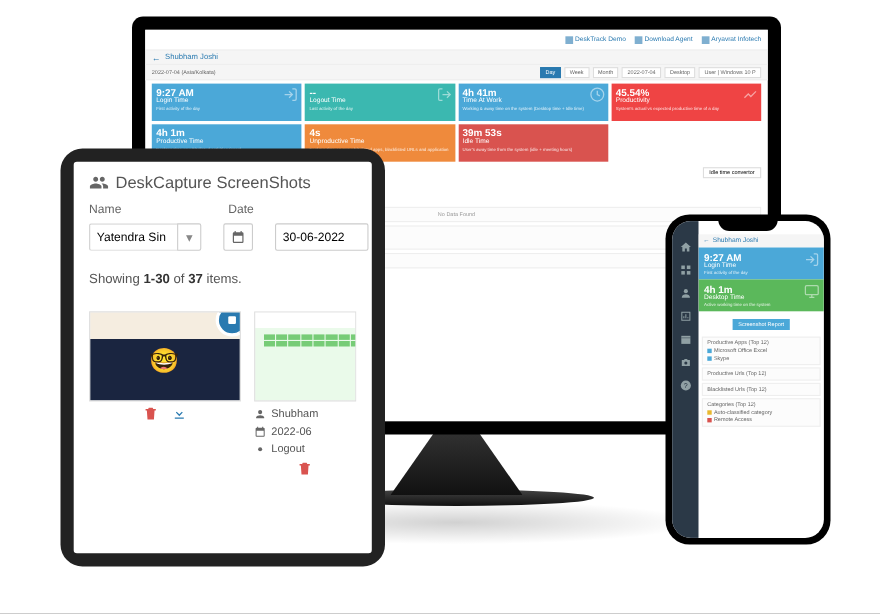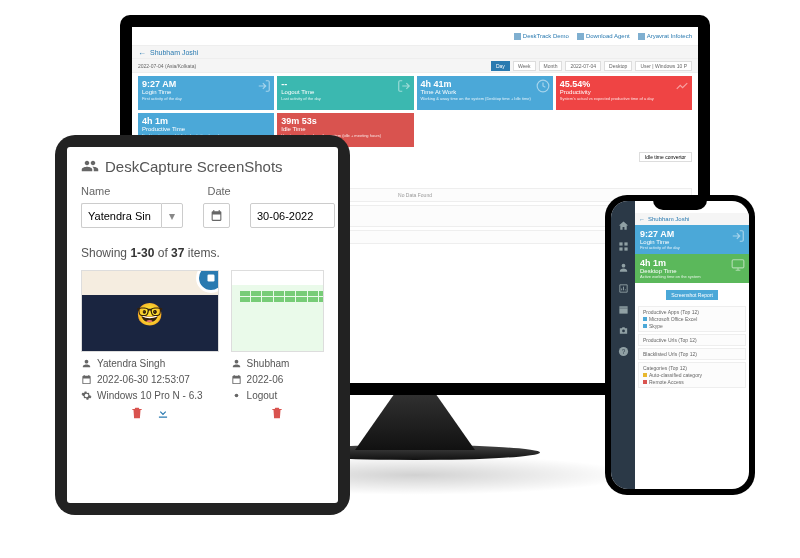--- a/index.html
+++ b/index.html
@@ -54,21 +54,21 @@
 .t-title{display:flex;align-items:center;gap:6px;font-size:15px;font-weight:500;color:#555;margin-bottom:10px}
 .t-filters{display:flex;gap:10px;margin-bottom:6px;font-size:11px;color:#666}
 .t-filters .col{flex:1}
 .t-inputs{display:flex;gap:20px;margin-bottom:18px}
 .t-inputs input,.t-inputs .btn{border:1px solid #ccc;padding:5px 6px;font-size:11px;border-radius:2px}
 .t-inputs .sel{width:110px;display:flex}
 .t-inputs .sel input{flex:1;border-right:none;border-radius:2px 0 0 2px;width:80px}
 .t-inputs .sel .dd{border:1px solid #ccc;border-radius:0 2px 2px 0;width:22px;display:flex;align-items:center;justify-content:center;background:#fff;color:#888}
 .t-inputs .calbtn{width:32px;display:flex;align-items:center;justify-content:center;background:#fff}
 .t-inputs .dateinp{width:85px}
-.t-showing{font-size:12px;color:#555;margin-bottom:10px}
+.t-showing{font-size:12px;color:#555;margin-bottom:23px}
 .t-showing b{color:#333}
 .t-grid{display:flex;gap:12px}
 .t-item{width:140px}
 .t-thumb{width:100%;height:82px;background:#eef;border:1px solid #ddd;position:relative;overflow:hidden}
 .t-thumb.a{background:linear-gradient(#f5ede0 30%,#1a2540 30%)}
 .t-thumb.b{background:linear-gradient(#fff 18%,#eafaea 18%)}
 .t-thumb .badge{position:absolute;right:-8px;top:-8px;width:30px;height:30px;border-radius:50%;background:#2a7ab0;border:3px solid #fff;display:flex;align-items:center;justify-content:center}
 .t-thumb .badge svg{width:14px;height:14px;fill:#fff}
 .t-thumb .emoji{position:absolute;left:50%;top:55%;transform:translate(-50%,-50%);font-size:22px}
 .t-thumb .bars{position:absolute;left:8px;top:20px;display:grid;grid-template-columns:repeat(8,1fr);gap:1px;width:90px}
@@ -165,20 +165,25 @@
           <div class="sub">System's actual vs expected productive time of a day</div>
           <svg viewBox="0 0 24 24" fill="none" stroke="#fff" stroke-width="2">
             <path d="M3 17l6-6 4 4 8-8"></path>
           </svg>
         </div>
       <div class="card c-blue" style="grid-column:1">
           <div class="val">4h 1m</div>
           <div class="lbl">Productive Time</div>
           <div class="sub">Desktop time on whitelisted activities (apps)</div>
         </div>
+      <div class="card c-orange">
+          <div class="val">4s</div>
+          <div class="lbl">Unproductive Time</div>
+          <div class="sub">Desktop time on non-whitelisted apps, blacklisted URLs and application unused.</div>
+        </div>
       <div class="card c-red">
           <div class="val">39m 53s</div>
           <div class="lbl">Idle Time</div>
           <div class="sub">User's away time from the system (idle + meeting hours)</div>
         </div>
     </div>
     <div class="m-row2">
       <div class="left">
         <span class="pill active">≡ <span>List View</span></span>
         <span class="pill">◔ <span>Graph View</span></span>
@@ -270,40 +275,20 @@
       <span>Showing </span><b>1-30</b><span> of </span><b>37</b><span> items.</span>
     </div>
     <div class="t-grid">
       <div class="t-item">
         <div class="t-thumb a">
           <span class="emoji">🤓</span>
           <div class="badge">
               <svg viewBox="0 0 24 24">
                 <rect x="6" y="6" width="12" height="12" rx="2"></rect>
               </svg>
-            </div>
-        </div>
-        <div class="t-meta">
-          <div>
-              <svg width="11" height="11" viewBox="0 0 24 24" fill="#666">
-                <path d="M12 12c2.21 0 4-1.79 4-4s-1.79-4-4-4-4 1.79-4 4 1.79 4 4 4zm0 2c-2.67 0-8 1.34-8 4v2h16v-2c0-2.66-5.33-4-8-4z"></path>
-              </svg>
-              <span>Yatendra Singh</span>
-            </div>
-          <div>
-              <svg width="11" height="11" viewBox="0 0 24 24" fill="#666">
-                <path d="M19 4h-1V2h-2v2H8V2H6v2H5a2 2 0 00-2 2v14a2 2 0 002 2h14a2 2 0 002-2V6a2 2 0 00-2-2zm0 16H5V10h14v10z"></path>
-              </svg>
-              <span>2022-06-30 12:53:07</span>
-            </div>
-          <div>
-              <svg width="11" height="11" viewBox="0 0 24 24" fill="#666">
-                <path d="M12 8a4 4 0 100 8 4 4 0 000-8zm9 4a7 7 0 01-.1 1.2l2 1.6-2 3.4-2.4-1a7 7 0 01-2 1.2l-.4 2.6h-4l-.4-2.6a7 7 0 01-2-1.2l-2.4 1-2-3.4 2-1.6A7 7 0 013 12a7 7 0 01.1-1.2l-2-1.6 2-3.4 2.4 1a7 7 0 012-1.2L7.9 3h4l.4 2.6a7 7 0 012 1.2l2.4-1 2 3.4-2 1.6A7 7 0 0121 12z"></path>
-              </svg>
-              <span>Windows 10 Pro N - 6.3</span>
             </div>
         </div>
         <div class="t-actions">
           <svg viewBox="0 0 24 24" fill="#d9534f">
               <path d="M6 7h12l-1 14H7L6 7zm3-4h6l1 2h4v2H4V5h4l1-2z"></path>
             </svg>
           <svg viewBox="0 0 24 24" fill="#2a7ab0">
               <path d="M12 3v10l4-4 1.4 1.4L12 16 6.6 10.4 8 9l4 4V3h0zM5 18h14v2H5v-2z"></path>
             </svg>
         </div>

